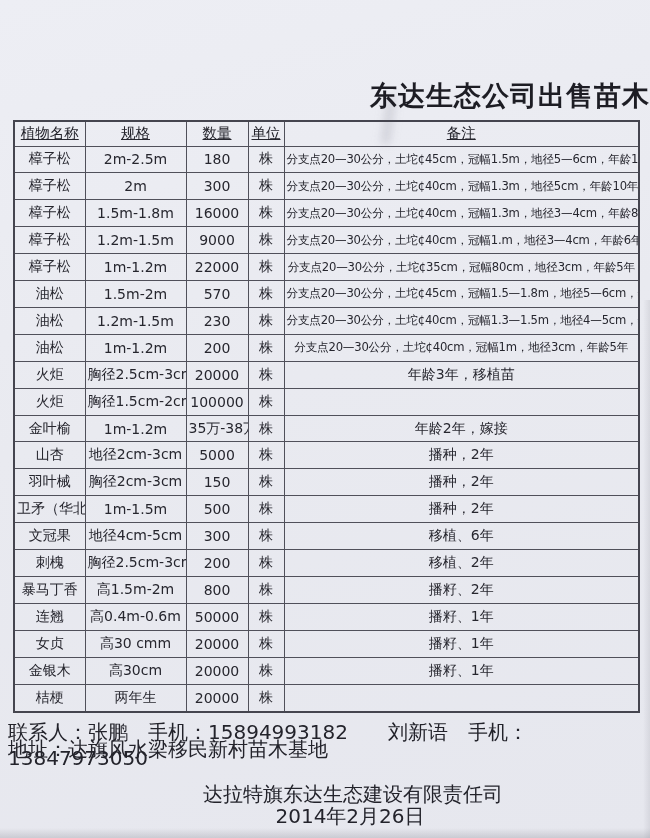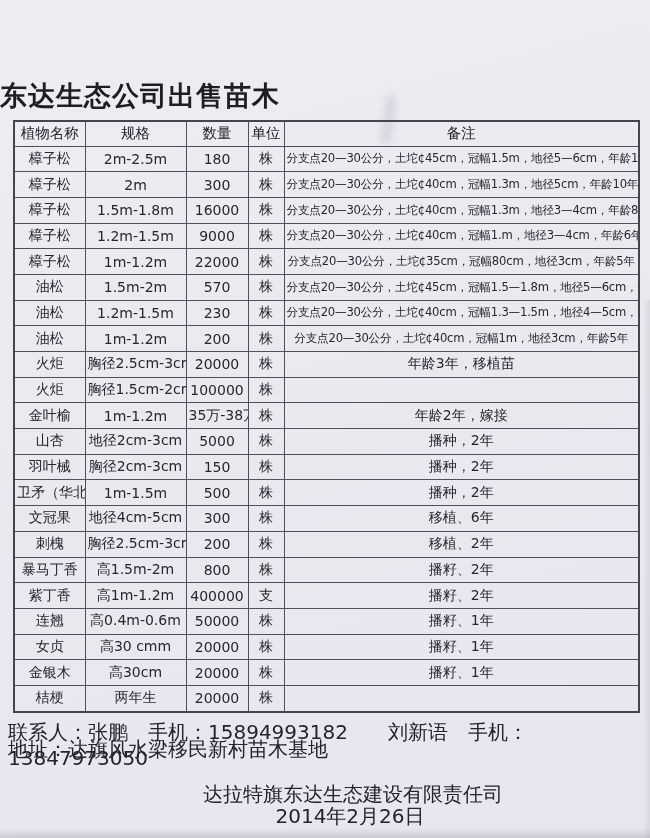--- a/index.html
+++ b/index.html
@@ -24,40 +24,40 @@
     background:linear-gradient(to right,rgba(140,140,150,0) 0%,rgba(140,140,150,0.18) 100%);
   }
   .smudge{
     position:absolute;left:384px;top:96px;width:9px;height:48px;
     background:rgba(150,150,162,0.30);
     filter:blur(4px);
     transform:rotate(8deg);
   }
   .title{
     position:absolute;top:78px;left:0;width:650px;
-    text-align:left;
+    text-align:right;
     font-size:27px;font-weight:700;color:#1d1d24;
     letter-spacing:1px;
   }
   table.nursery{
     position:absolute;left:13px;top:120px;
     width:627px;height:593px;
     border-collapse:collapse;table-layout:fixed;
     background:transparent;
   }
   table.nursery th,table.nursery td{
     border:1px solid #50505a;
     padding:0 2px;
     text-align:center;vertical-align:middle;
     white-space:nowrap;overflow:hidden;
     font-size:14px;color:#26262e;
     font-weight:400;
   }
   table.nursery{border:2px solid #45454f;}
-  table.nursery thead tr{height:25px;}
+  table.nursery thead tr{height:25px;text-decoration:underline;}
   table.nursery th{font-size:14.5px;color:#22222a;}
   td.remark{font-size:13.5px;}
   td.remark.small{font-size:11.6px;letter-spacing:-0.2px;}
   .footer-line{
     position:absolute;left:8px;width:634px;
     font-size:20px;color:#23232b;
   }
   .addr{top:736px;}
   .contacts{top:719px;}
   .company{top:781px;text-align:center;transform:translateX(28px);}
@@ -202,27 +202,20 @@
           <td class="remark">移植、2年</td>
         </tr>
         <tr>
           <td>暴马丁香</td>
           <td>高1.5m-2m</td>
           <td>800</td>
           <td>株</td>
           <td class="remark">播籽、2年</td>
         </tr>
         <tr>
-          <td>紫丁香</td>
-          <td>高1m-1.2m</td>
-          <td>400000</td>
-          <td>支</td>
-          <td class="remark">播籽、2年</td>
-        </tr>
-        <tr>
           <td>连翘</td>
           <td>高0.4m-0.6m</td>
           <td>50000</td>
           <td>株</td>
           <td class="remark">播籽、1年</td>
         </tr>
         <tr>
           <td>女贞</td>
           <td>高30 cmm</td>
           <td>20000</td>

